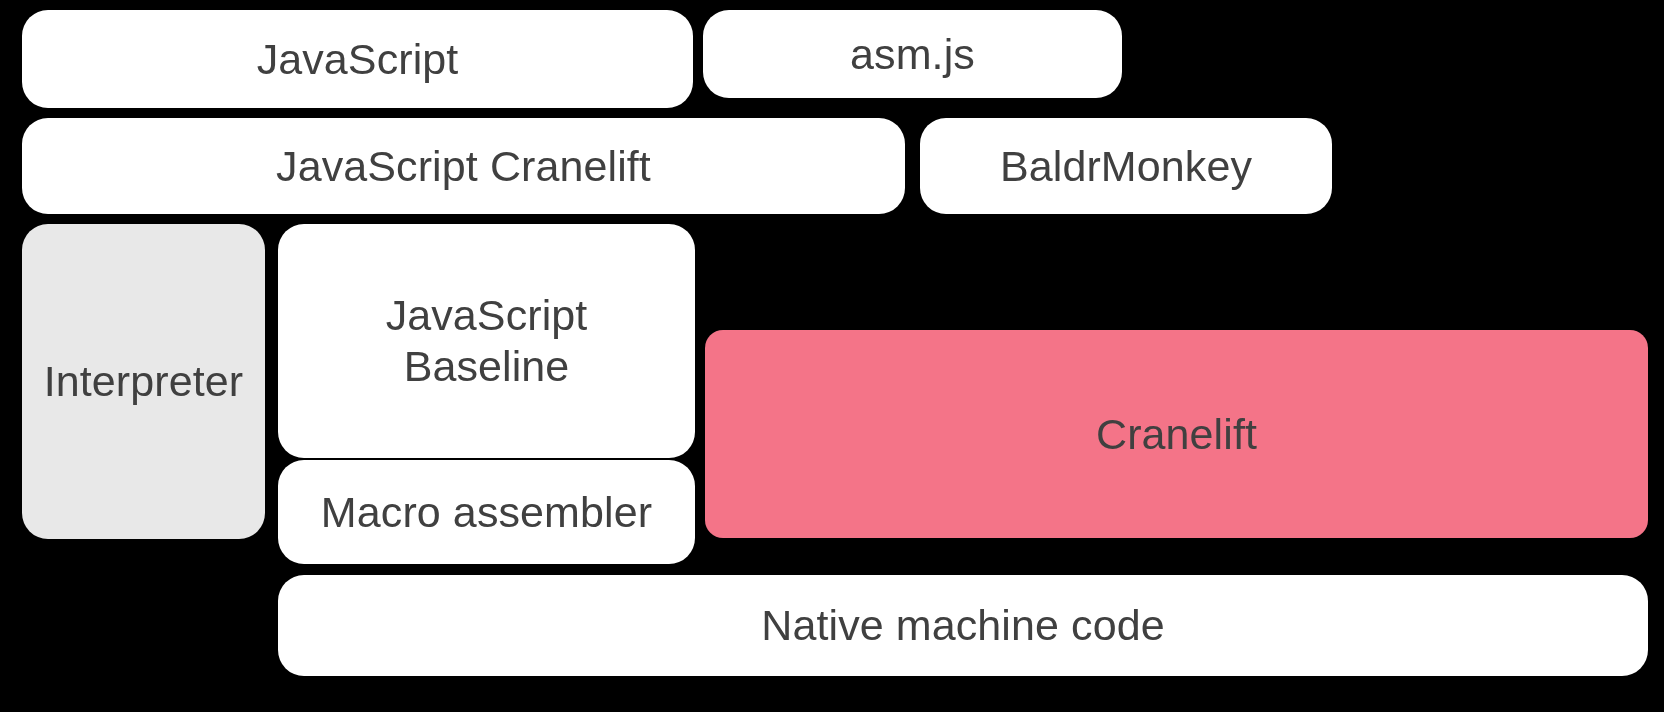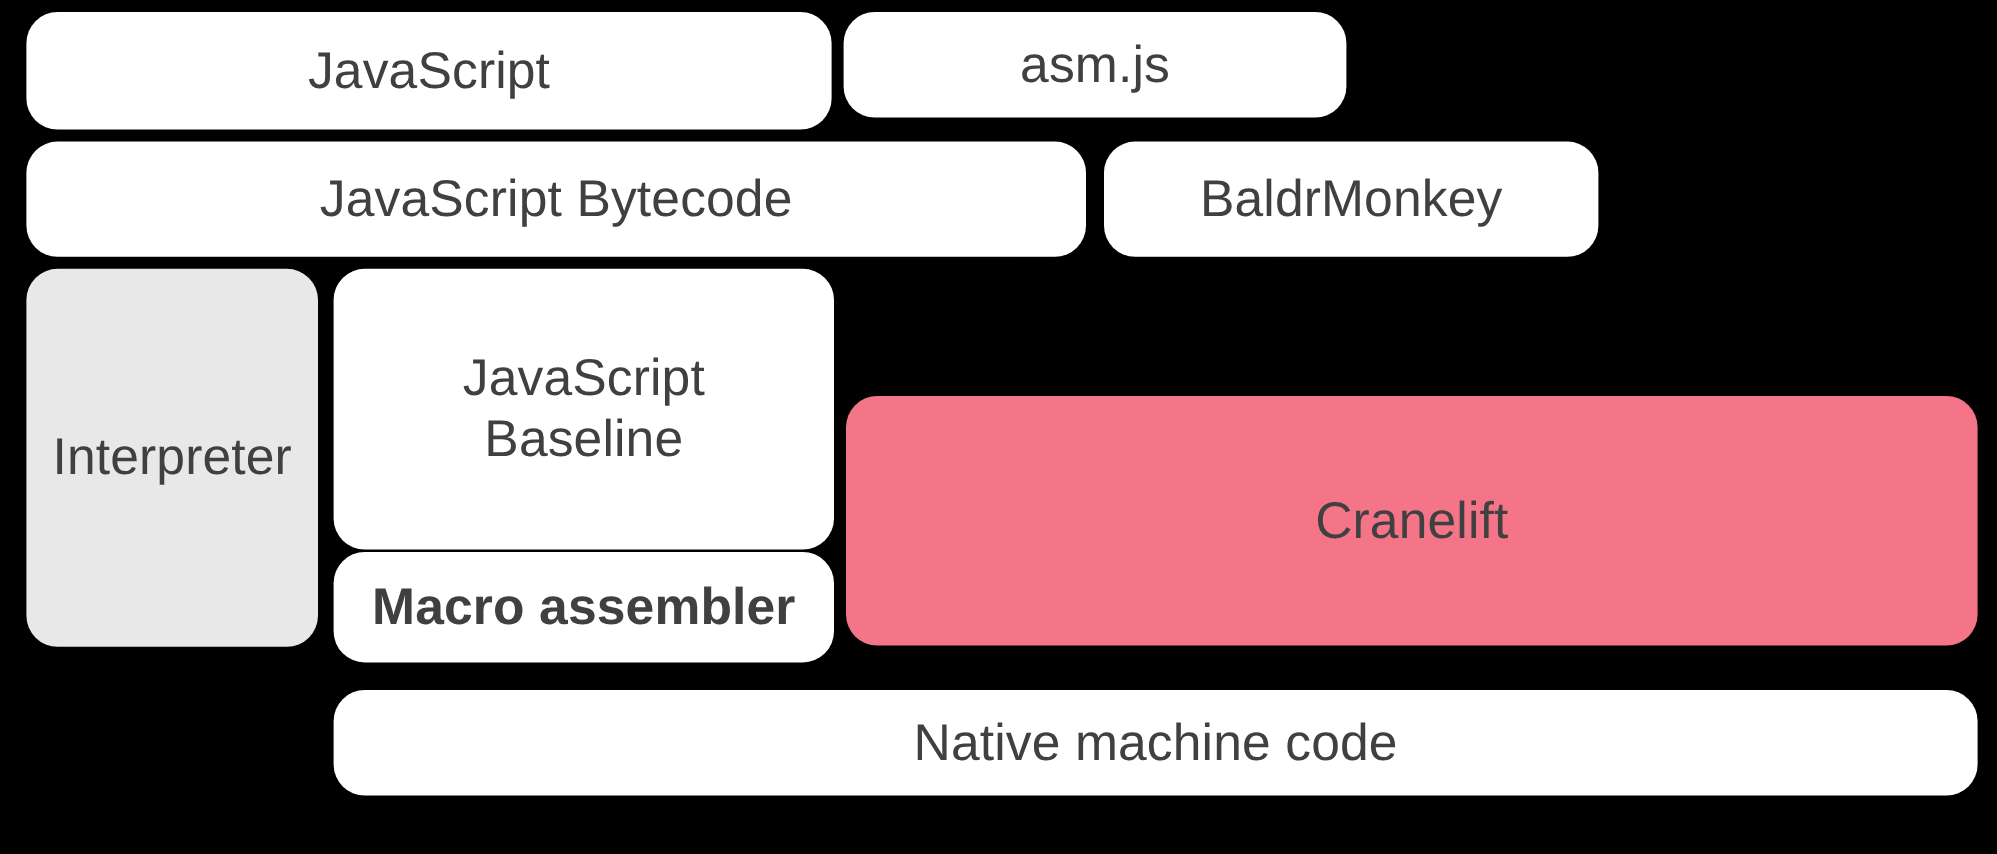--- a/index.html
+++ b/index.html
@@ -44,38 +44,38 @@
   .n-asmjs             { left: 703px;  top: 10px;  width: 419px; height: 88px; }
   .n-wasm              { left: 1132px; top: 10px;  width: 510px; height: 98px; }
 
   
   .n-js-bytecode       { left: 22px;   top: 118px; width: 883px; height: 96px; }
   .n-baldrmonkey       { left: 920px;  top: 118px; width: 412px; height: 96px; }
 
   
   .n-interpreter       { left: 22px;   top: 224px; width: 243px; height: 315px; }
   .n-js-baseline       { left: 278px;  top: 224px; width: 417px; height: 234px; }
-  .n-macro-assembler   { left: 278px;  top: 460px; width: 417px; height: 92px; font-weight: bold; }
+  .n-macro-assembler   { left: 278px;  top: 460px; width: 417px; height: 104px; }
   .n-ion-mir           { left: 705px;  top: 224px; width: 417px; height: 96px; }
-  .n-cranelift         { left: 705px;  top: 330px; width: 943px; height: 208px; }
+  .n-cranelift         { left: 705px;  top: 330px; width: 943px; height: 208px; border-radius: 18px; }
 
   
-  .n-native-code       { left: 278px;  top: 575px; width: 1370px; height: 88px; }
+  .n-native-code       { left: 278px;  top: 575px; width: 1370px; height: 101px; }
 </style>
 </head>
 <body>
 
 <div id="diagram">
 
   <div class="node n-javascript">JavaScript</div>
 
   <div class="node n-asmjs">asm.js</div>
 
 
-  <div class="node n-js-bytecode">JavaScript Bytecode</div>
+  <div class="node n-js-bytecode">JavaScript Cranelift</div>
 
   <div class="node n-baldrmonkey">BaldrMonkey</div>
 
   <div class="node gray n-interpreter">Interpreter</div>
 
   <div class="node n-js-baseline">JavaScript
 Baseline</div>
 
   <div class="node n-macro-assembler">Macro assembler</div>
 

